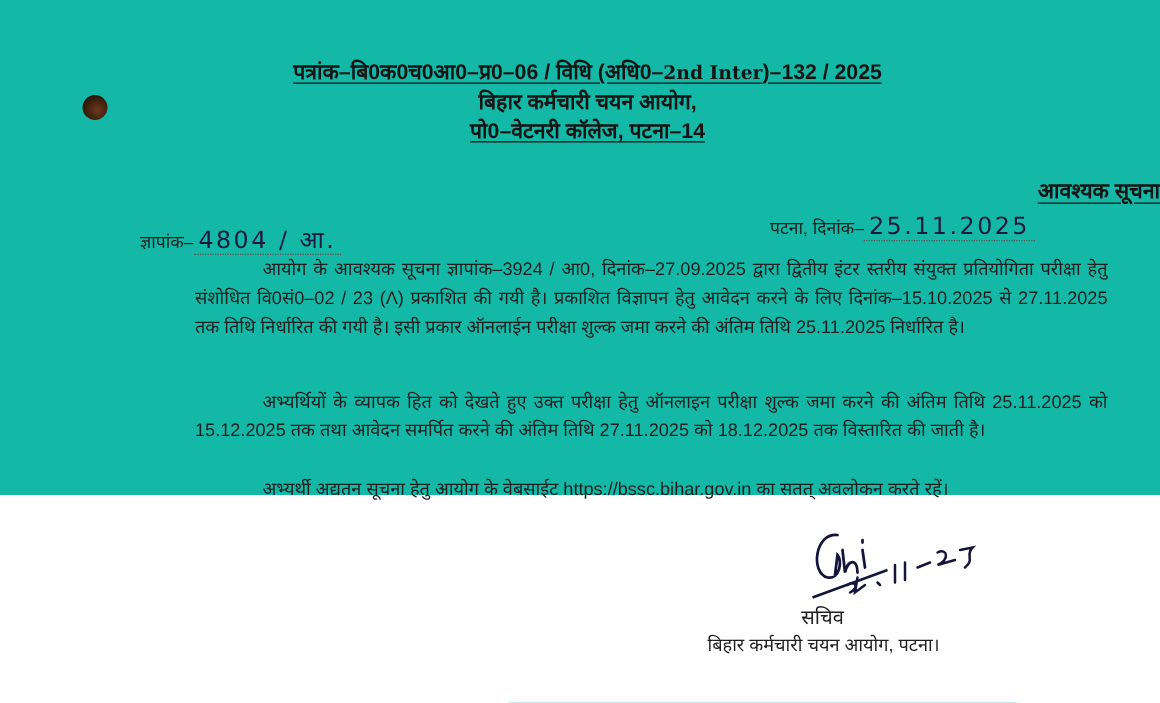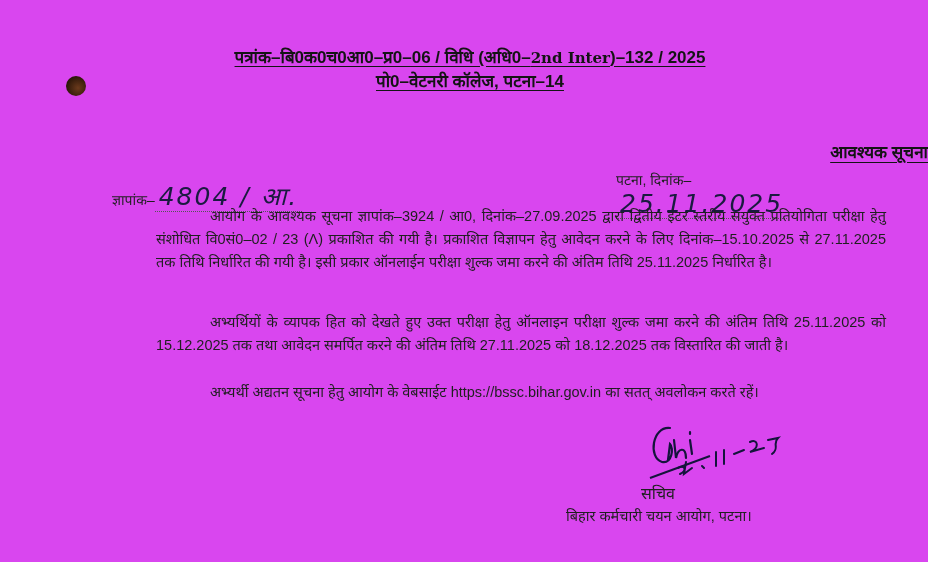--- a/index.html
+++ b/index.html
@@ -11,22 +11,22 @@
       width: 928px;
       height: 562px;
       position: relative;
       overflow: hidden;
       font-family: "Liberation Sans", "DejaVu Sans", sans-serif;
       color: #1f1f1f;
     }
     .page {
       position: absolute;
       left: 0; top: 0;
-      width: 928px; height: 562px;
-      background: #d946ef;
+      width: 928px; height: 396px;
+      background: #14b8a6;
     }
     .punch-hole {
       position: absolute;
       left: 66px; top: 76px;
       width: 20px; height: 20px;
       border-radius: 50%;
       background: radial-gradient(circle at 60% 60%, #6b3a1c 0%, #2a1608 70%, #1a0e05 100%);
     }
     .header {
       position: absolute;
@@ -73,22 +73,21 @@
     .ref-left {
       position: absolute;
       left: 0; top: 10px;
     }
     .ref-right {
       position: absolute;
       left: 504px; top: 2px;
     }
     .handwritten {
       font-family: "DejaVu Sans", sans-serif;
-      font-style: italic;
-      font-size: 25px;
+      font-size: 19px;
       color: #1a1a40;
       border-bottom: 1px dotted #555;
       padding: 0 4px;
       letter-spacing: 2px;
     }
     .body-text {
       position: absolute;
       left: 112px;
       width: 730px;
       font-size: 14.5px;
@@ -127,20 +126,21 @@
   </style>
 </head>
 <body>
 
 <div class="page">
 
   <div class="punch-hole"></div>
 
   <div class="header">
     <span class="line u"><span>पत्रांक–बि0क0च0आ0–प्र0–06 / विधि (अधि0–</span><span class="en">2nd Inter</span><span>)–132 / 2025</span></span>
+    <span class="line">बिहार कर्मचारी चयन आयोग,</span>
     <span class="line u">पो0–वेटनरी कॉलेज, पटना–14</span>
   </div>
 
   <div class="title">
     <span>आवश्यक सूचना</span>
   </div>
 
   <div class="ref-row">
     <div class="ref-left">
       <span>ज्ञापांक–</span><span class="handwritten">4804 / आ.</span>

